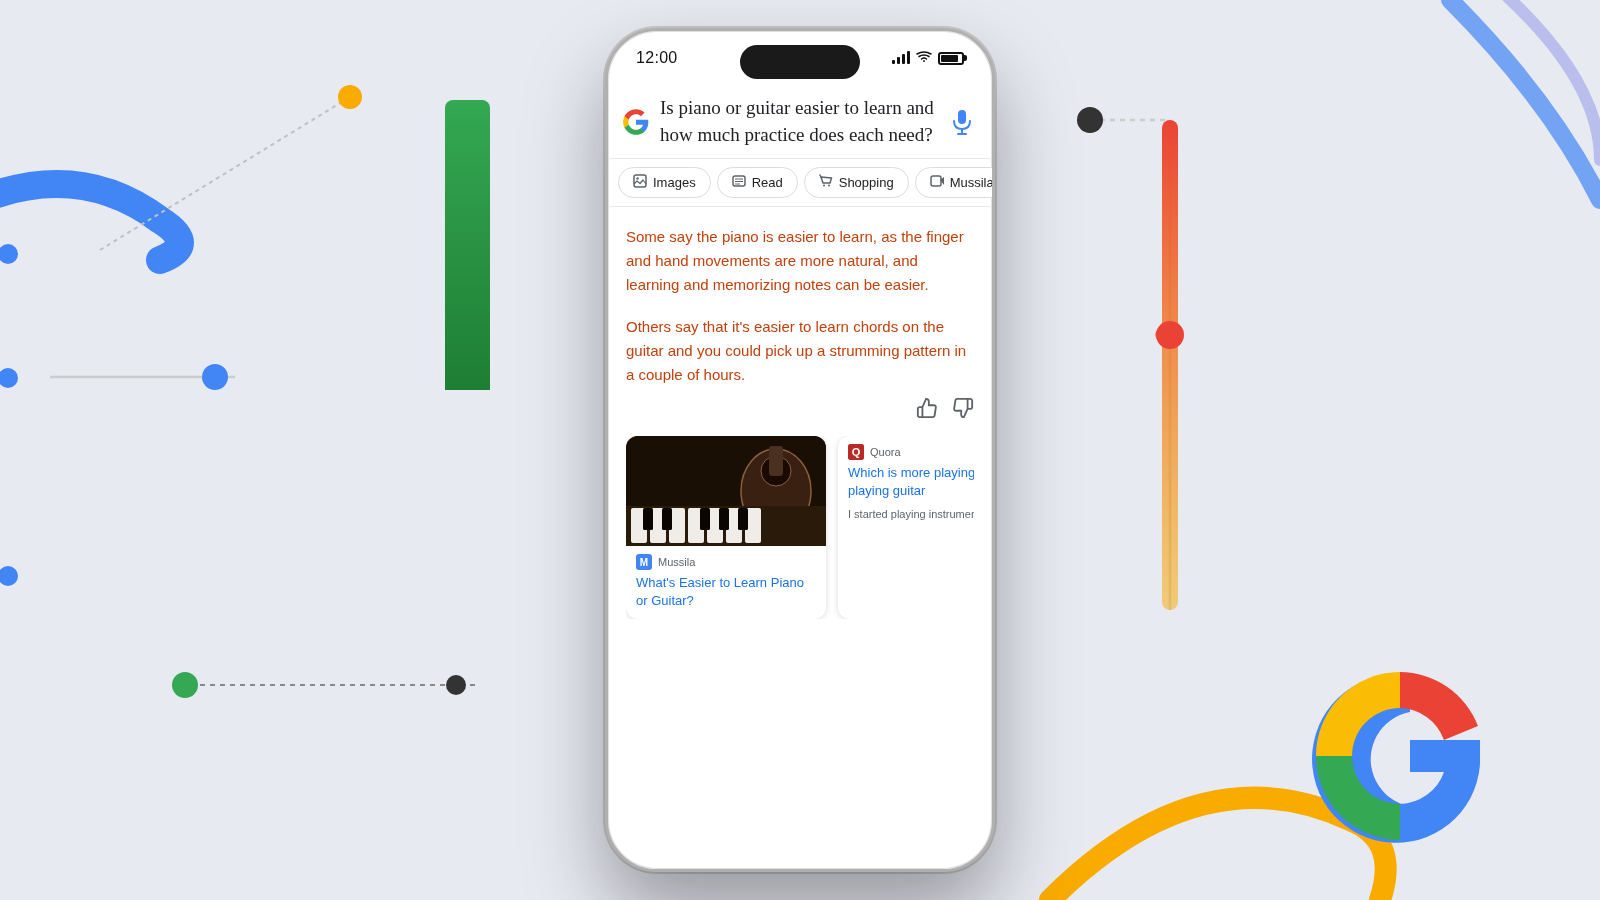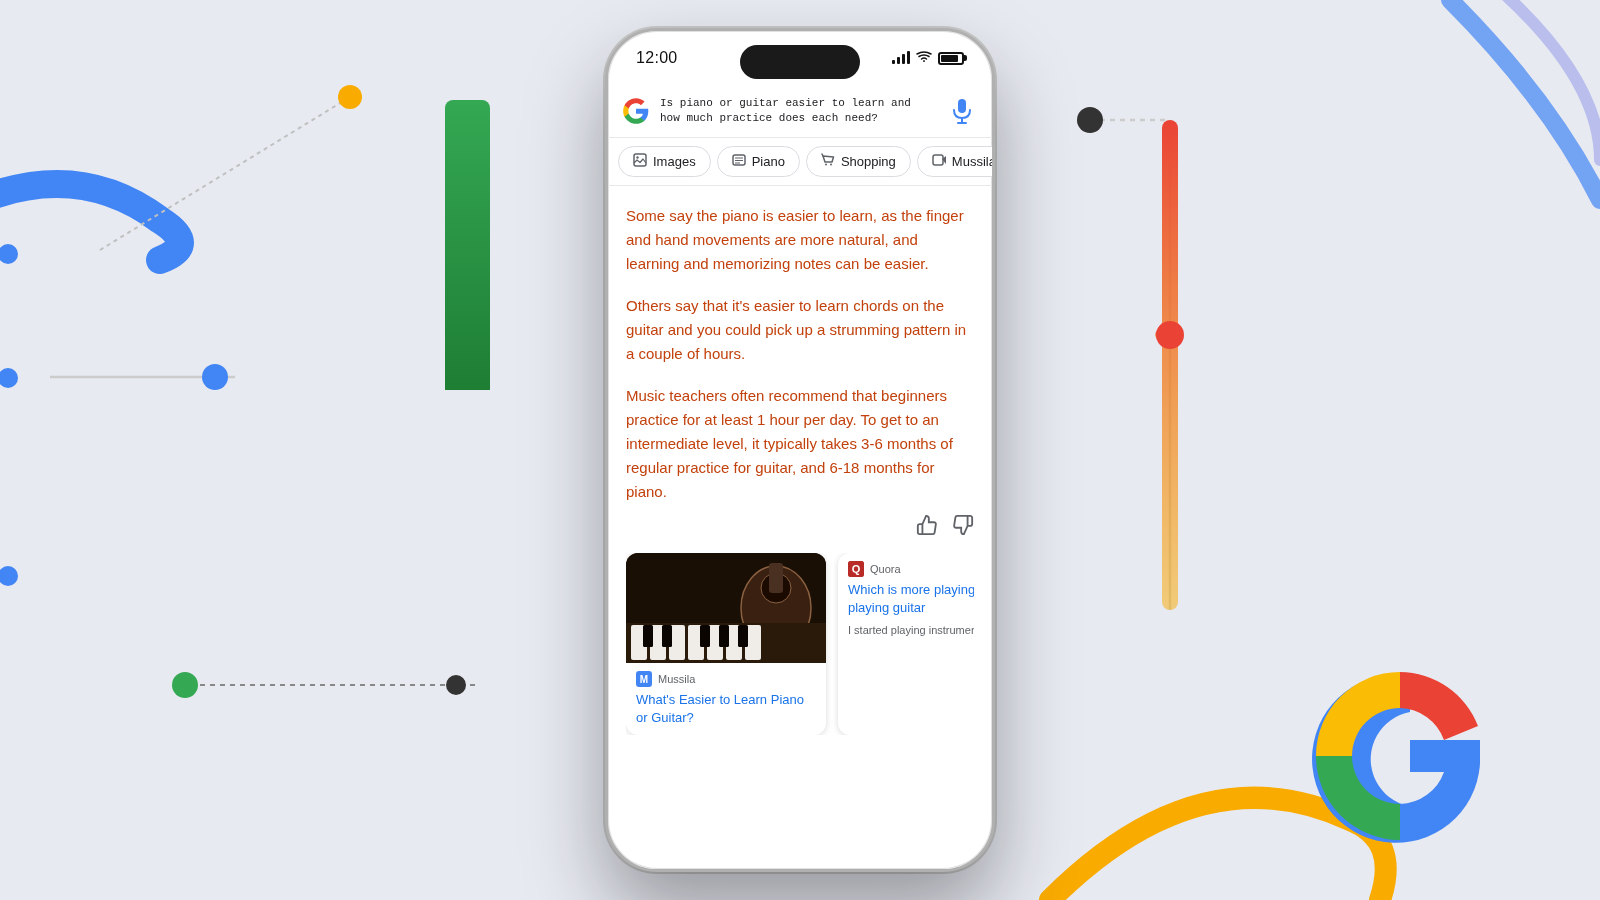--- a/index.html
+++ b/index.html
@@ -156,24 +156,24 @@
     }
 
     .google-g {
       width: 28px;
       height: 28px;
       flex-shrink: 0;
     }
 
     .search-query {
       flex: 1;
-      font-size: 11px;
+      font-size: 19px;
       color: #202124;
       line-height: 1.4;
-      font-family: Liberation Mono, monospace;
+      font-family: Liberation Serif, serif;
     }
 
     .mic-btn {
       width: 32px;
       height: 32px;
       display: flex;
       align-items: center;
       justify-content: center;
       flex-shrink: 0;
     }
@@ -473,21 +473,21 @@
         </div>
         <div class="filter-tab">
           <span class="filter-tab-icon">
             <svg width="14" height="14" viewBox="0 0 14 14">
                 <rect x="1" y="2" width="12" height="10" rx="2" stroke="#5f6368" stroke-width="1.5" fill="none"></rect>
                 <line x1="3" y1="5" x2="11" y2="5" stroke="#5f6368" stroke-width="1"></line>
                 <line x1="3" y1="7.5" x2="11" y2="7.5" stroke="#5f6368" stroke-width="1"></line>
                 <line x1="3" y1="10" x2="8" y2="10" stroke="#5f6368" stroke-width="1"></line>
               </svg>
           </span>
-          <span>Piano</span>
+          <span>Read</span>
         </div>
         <div class="filter-tab">
           <span class="filter-tab-icon">
             <svg width="14" height="14" viewBox="0 0 14 14">
                 <path d="M2 3 L1 1" stroke="#5f6368" stroke-width="1.5" stroke-linecap="round"></path>
                 <path d="M2 3 L4 9 L11 9 L12.5 4 Z" stroke="#5f6368" stroke-width="1.5" fill="none" stroke-linejoin="round"></path>
                 <circle cx="5" cy="11.5" r="1" fill="#5f6368"></circle>
                 <circle cx="10" cy="11.5" r="1" fill="#5f6368"></circle>
               </svg>
           </span>
@@ -502,21 +502,20 @@
           </span>
           <span>Mussila</span>
         </div>
       </div>
 
       <div class="content-area">
 
         <div class="ai-answer">
           <p>Some say the piano is easier to learn, as the finger and hand movements are more natural, and learning and memorizing notes can be easier.</p>
           <p>Others say that it's easier to learn chords on the guitar and you could pick up a strumming pattern in a couple of hours.</p>
-          <p>Music teachers often recommend that beginners practice for at least 1 hour per day. To get to an intermediate level, it typically takes 3-6 months of regular practice for guitar, and 6-18 months for piano.</p>
         </div>
 
         <div class="feedback-row">
           <span class="feedback-btn">
             <svg width="22" height="22" viewBox="0 0 24 24" fill="none" stroke="#5f6368" stroke-width="2">
                 <path d="M14 9V5a3 3 0 0 0-3-3l-4 9v11h11.28a2 2 0 0 0 2-1.7l1.38-9a2 2 0 0 0-2-2.3H14z"></path>
                 <path d="M7 22H4a2 2 0 0 1-2-2v-7a2 2 0 0 1 2-2h3"></path>
               </svg>
           </span>
           <span class="feedback-btn">

